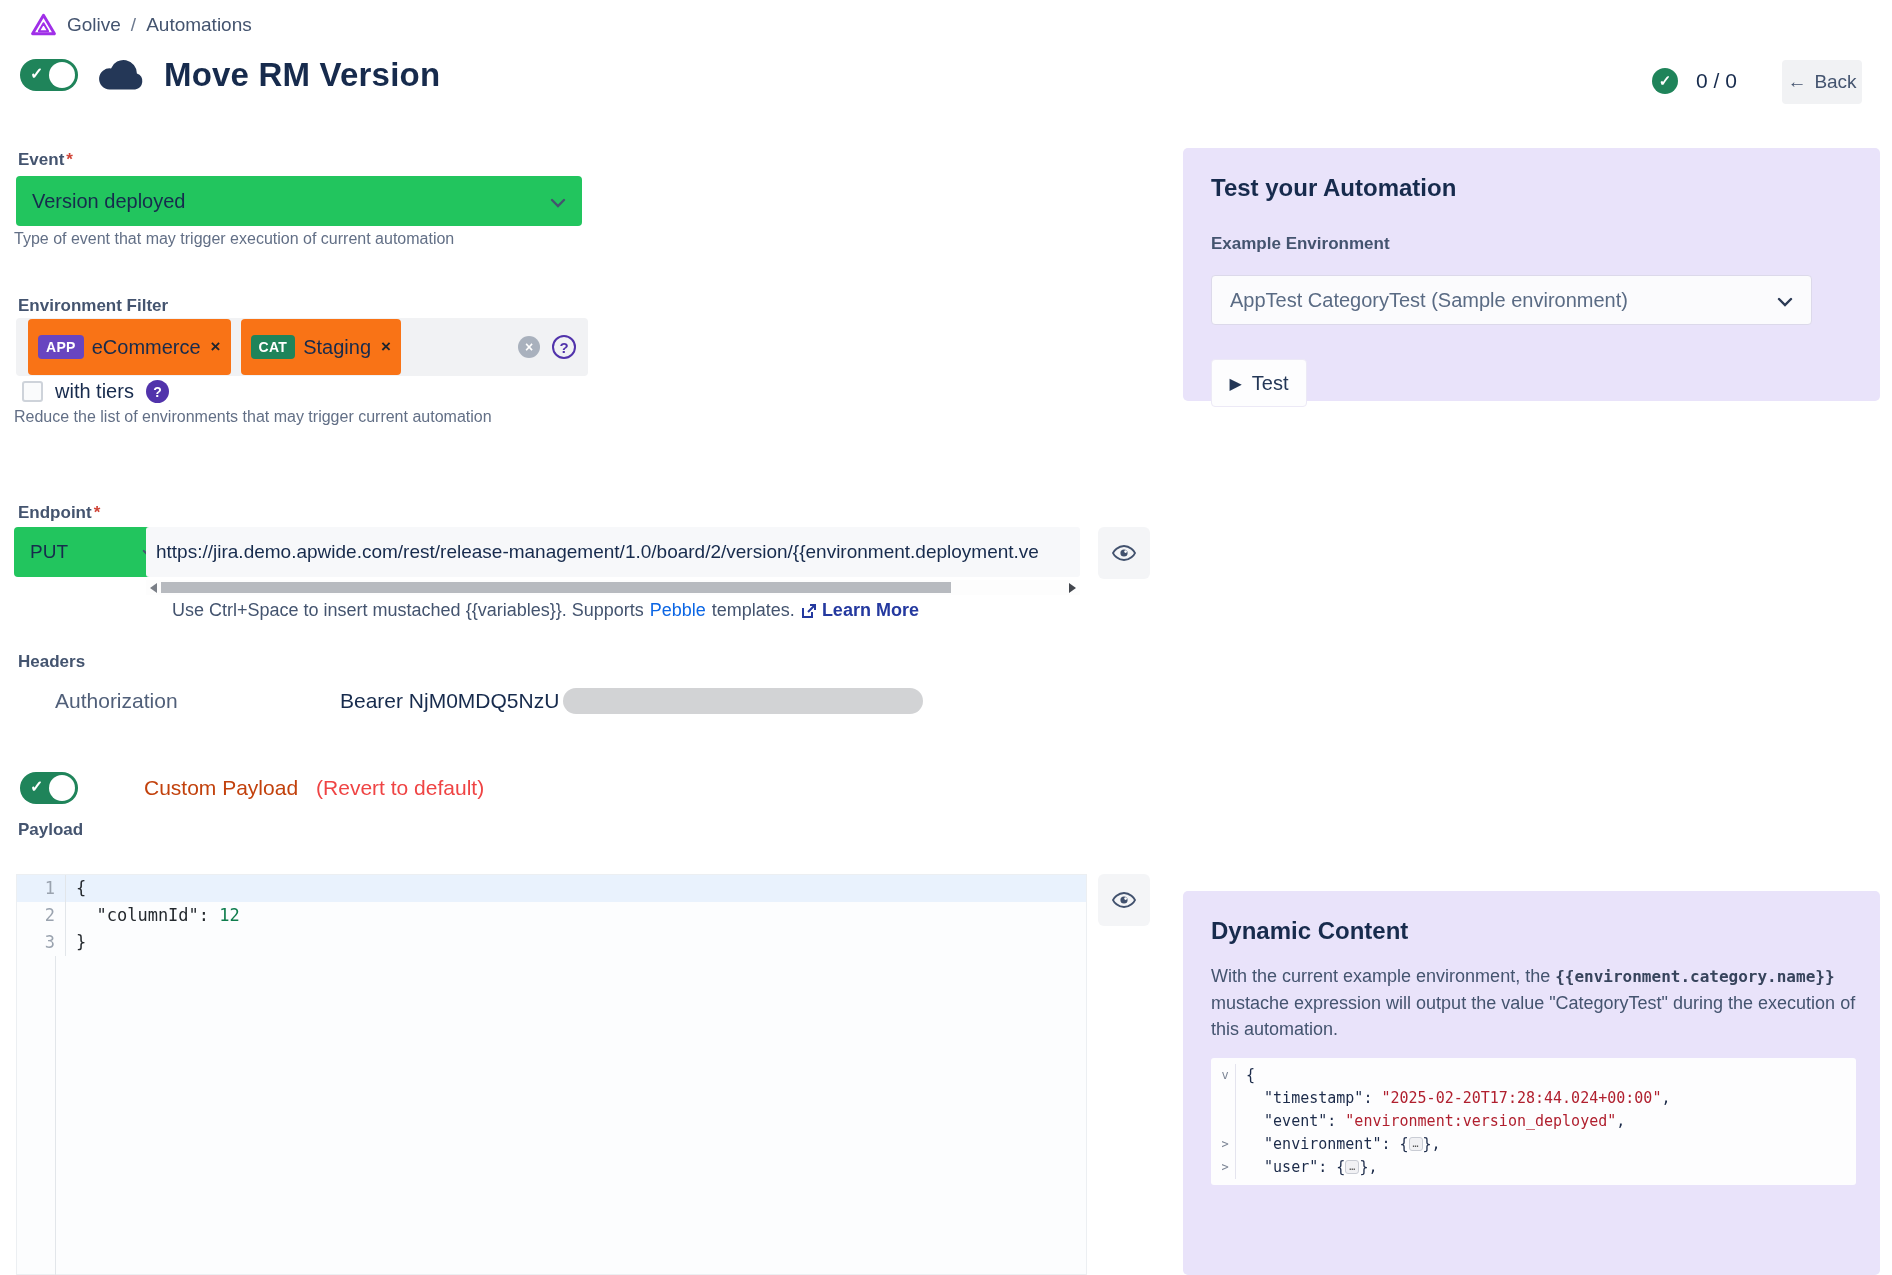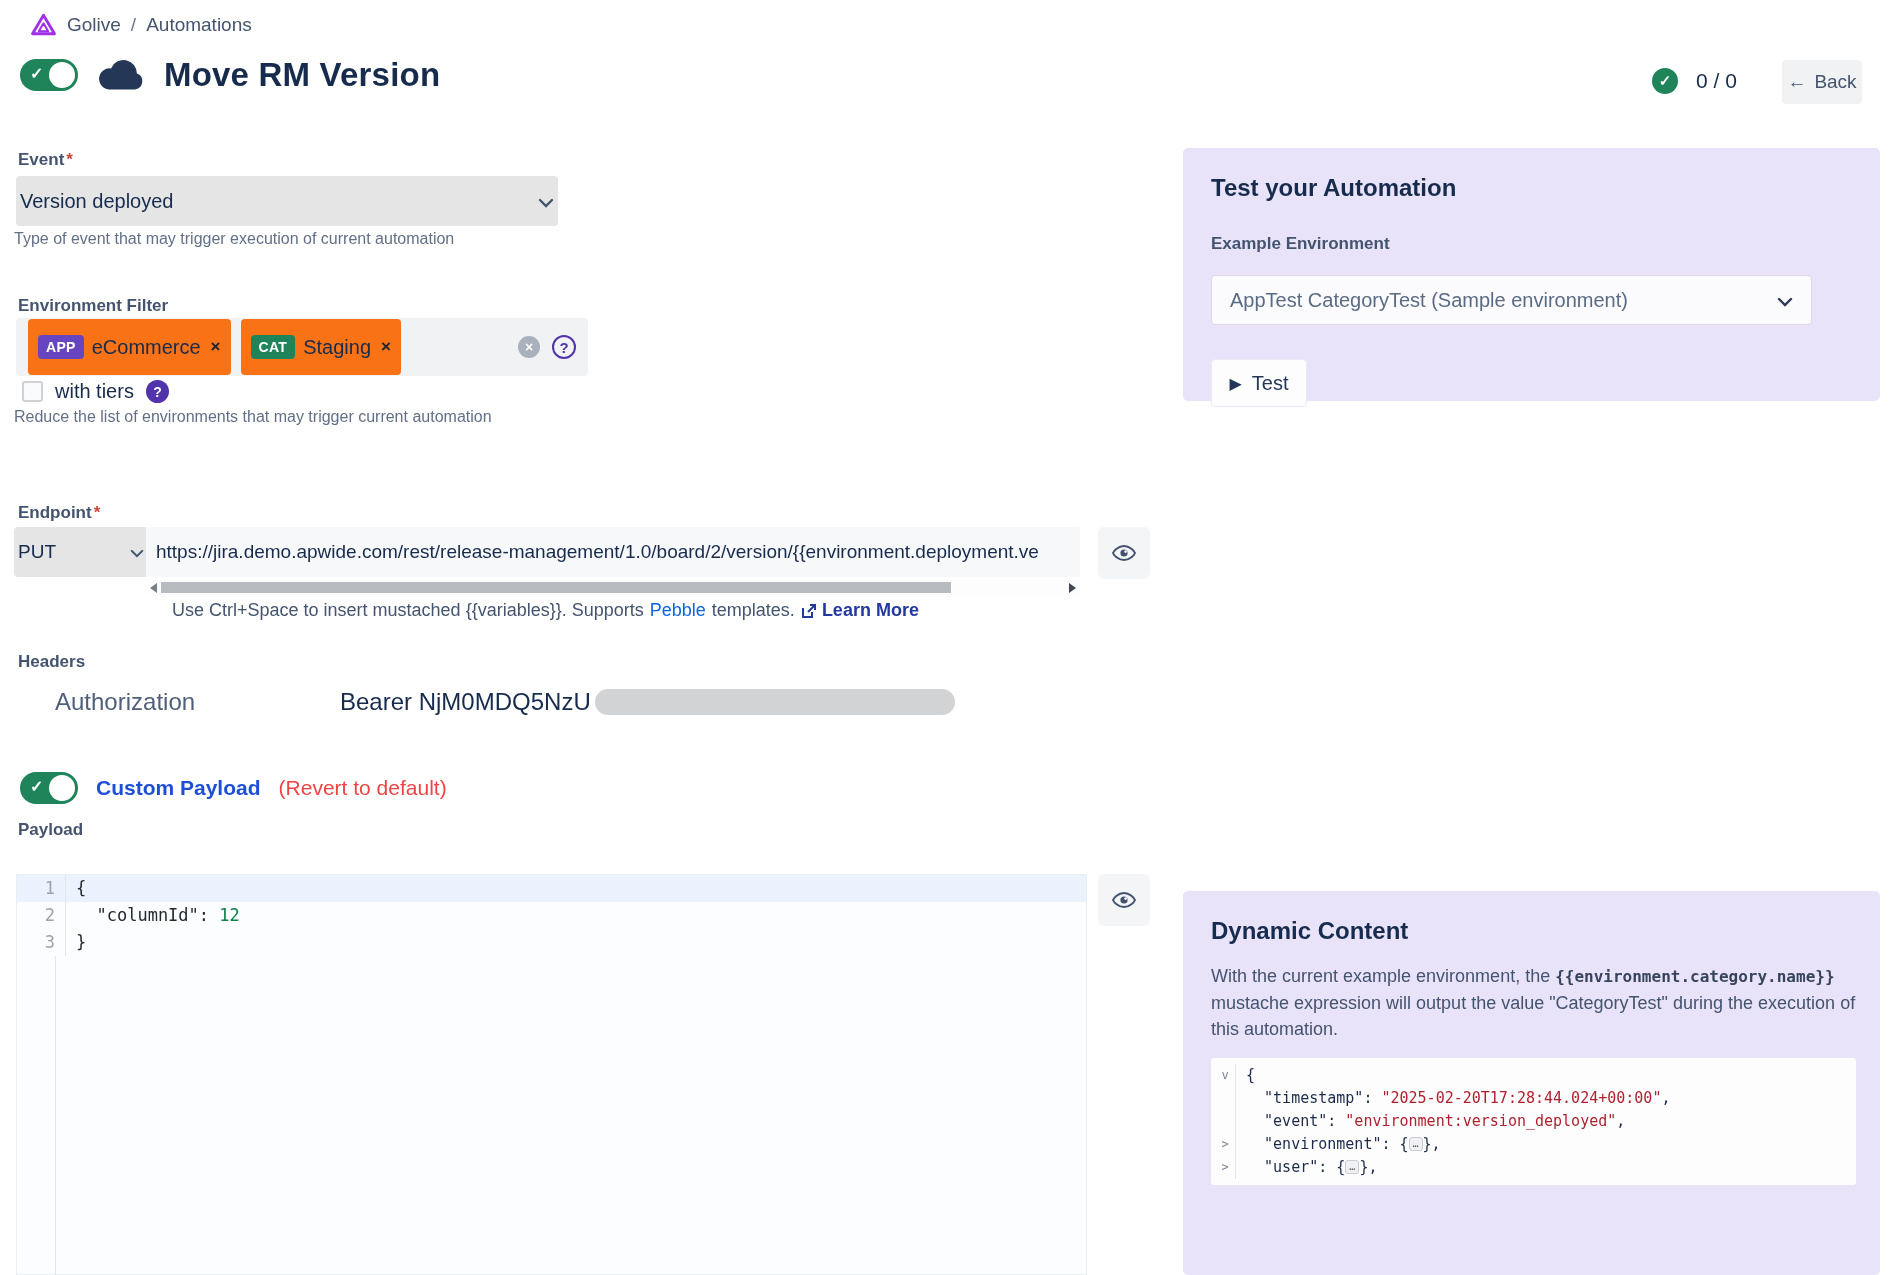--- a/index.html
+++ b/index.html
@@ -19,22 +19,22 @@
   .check-circle{width:26px;height:26px;border-radius:50%;background:#1f845a;color:#fff;
                 display:flex;align-items:center;justify-content:center;font-size:15px;font-weight:bold;}
   .counter{font-size:21px;color:#172b4d;}
   .back-btn{position:absolute;top:60px;left:1782px;width:80px;height:44px;background:#f1f2f4;border-radius:4px;
             display:flex;align-items:center;justify-content:center;gap:8px;font-size:19px;color:#44546f;cursor:pointer;}
 
   
   .field-label{font-size:17px;font-weight:bold;color:#44546f;}
   .req{color:#d04437;margin-left:2px;}
   .helper{font-size:16px;color:#626f86;}
-  .select{background:#e5e5e5;border-radius:4px;display:flex;align-items:center;justify-content:space-between;
-          padding:0 4px;font-size:20px;color:#172b4d;cursor:pointer;}
+  .select{background:#22c55e;border-radius:4px;display:flex;align-items:center;justify-content:space-between;
+          padding:0 16px;font-size:20px;color:#172b4d;cursor:pointer;}
   .chev{flex:none;}
 
   
   .event-label{position:absolute;top:150px;left:18px;}
   .event-select{position:absolute;top:176px;left:16px;width:534px;height:50px;}
   .event-helper{position:absolute;top:230px;left:14px;}
 
   
   .envf-label{position:absolute;top:296px;left:18px;}
   .envf-box{position:absolute;top:318px;left:16px;width:548px;height:58px;background:#f1f2f4;border-radius:4px;
@@ -67,28 +67,28 @@
   .hs-right{border-width:5px 0 5px 7px;border-color:transparent transparent transparent #42464d;margin-left:auto;}
   .hs-thumb{width:790px;height:11px;background:#b7babf;cursor:pointer;}
   .eye-btn{position:absolute;left:1098px;width:52px;height:52px;background:#f4f5f7;border-radius:6px;
            display:flex;align-items:center;justify-content:center;cursor:pointer;}
   .endp-helper{position:absolute;top:600px;left:172px;font-size:18px;color:#44546f;display:flex;align-items:center;gap:6px;}
   .link-blue{color:#0c66e4;cursor:pointer;}
   .learn-more{color:#24399f;font-weight:bold;cursor:pointer;display:flex;align-items:center;gap:5px;}
 
   
   .headers-label{position:absolute;top:652px;left:18px;}
-  .auth-row{position:absolute;top:688px;left:55px;display:flex;align-items:center;font-size:24px;}
+  .auth-row{position:absolute;top:688px;left:55px;display:flex;align-items:center;font-size:21px;}
   .auth-name{color:#505f79;width:285px;}
   .auth-value{color:#172b4d;}
   .redaction{display:inline-block;width:360px;height:26px;background:#d2d3d5;border-radius:13px;margin-left:4px;vertical-align:middle;}
 
   
   .cp-row{position:absolute;top:772px;left:20px;display:flex;align-items:center;gap:18px;}
-  .cp-label{font-size:21px;font-weight:bold;color:#1d4ed8;}
+  .cp-label{font-size:21px;font-weight:normal;color:#c2410c;margin-left:48px;}
   .cp-link{font-size:21px;color:#ef4444;cursor:pointer;}
 
   
   .payload-label{position:absolute;top:820px;left:18px;}
   .editor{position:absolute;top:874px;left:16px;width:1071px;height:401px;background:#fcfdfe;
           border:1px solid #eceff2;box-sizing:border-box;font-family:"DejaVu Sans Mono",monospace;font-size:17px;}
   .pe-row{display:flex;height:27px;line-height:27px;}
   .pe-row.active{background:#e9f2fd;}
   .pe-gutter{flex:none;width:38px;text-align:right;padding-right:10px;color:#9aa3af;border-right:1px solid #e2e6ea;}
   .pe-code{white-space:pre;padding-left:10px;color:#24292e;}

